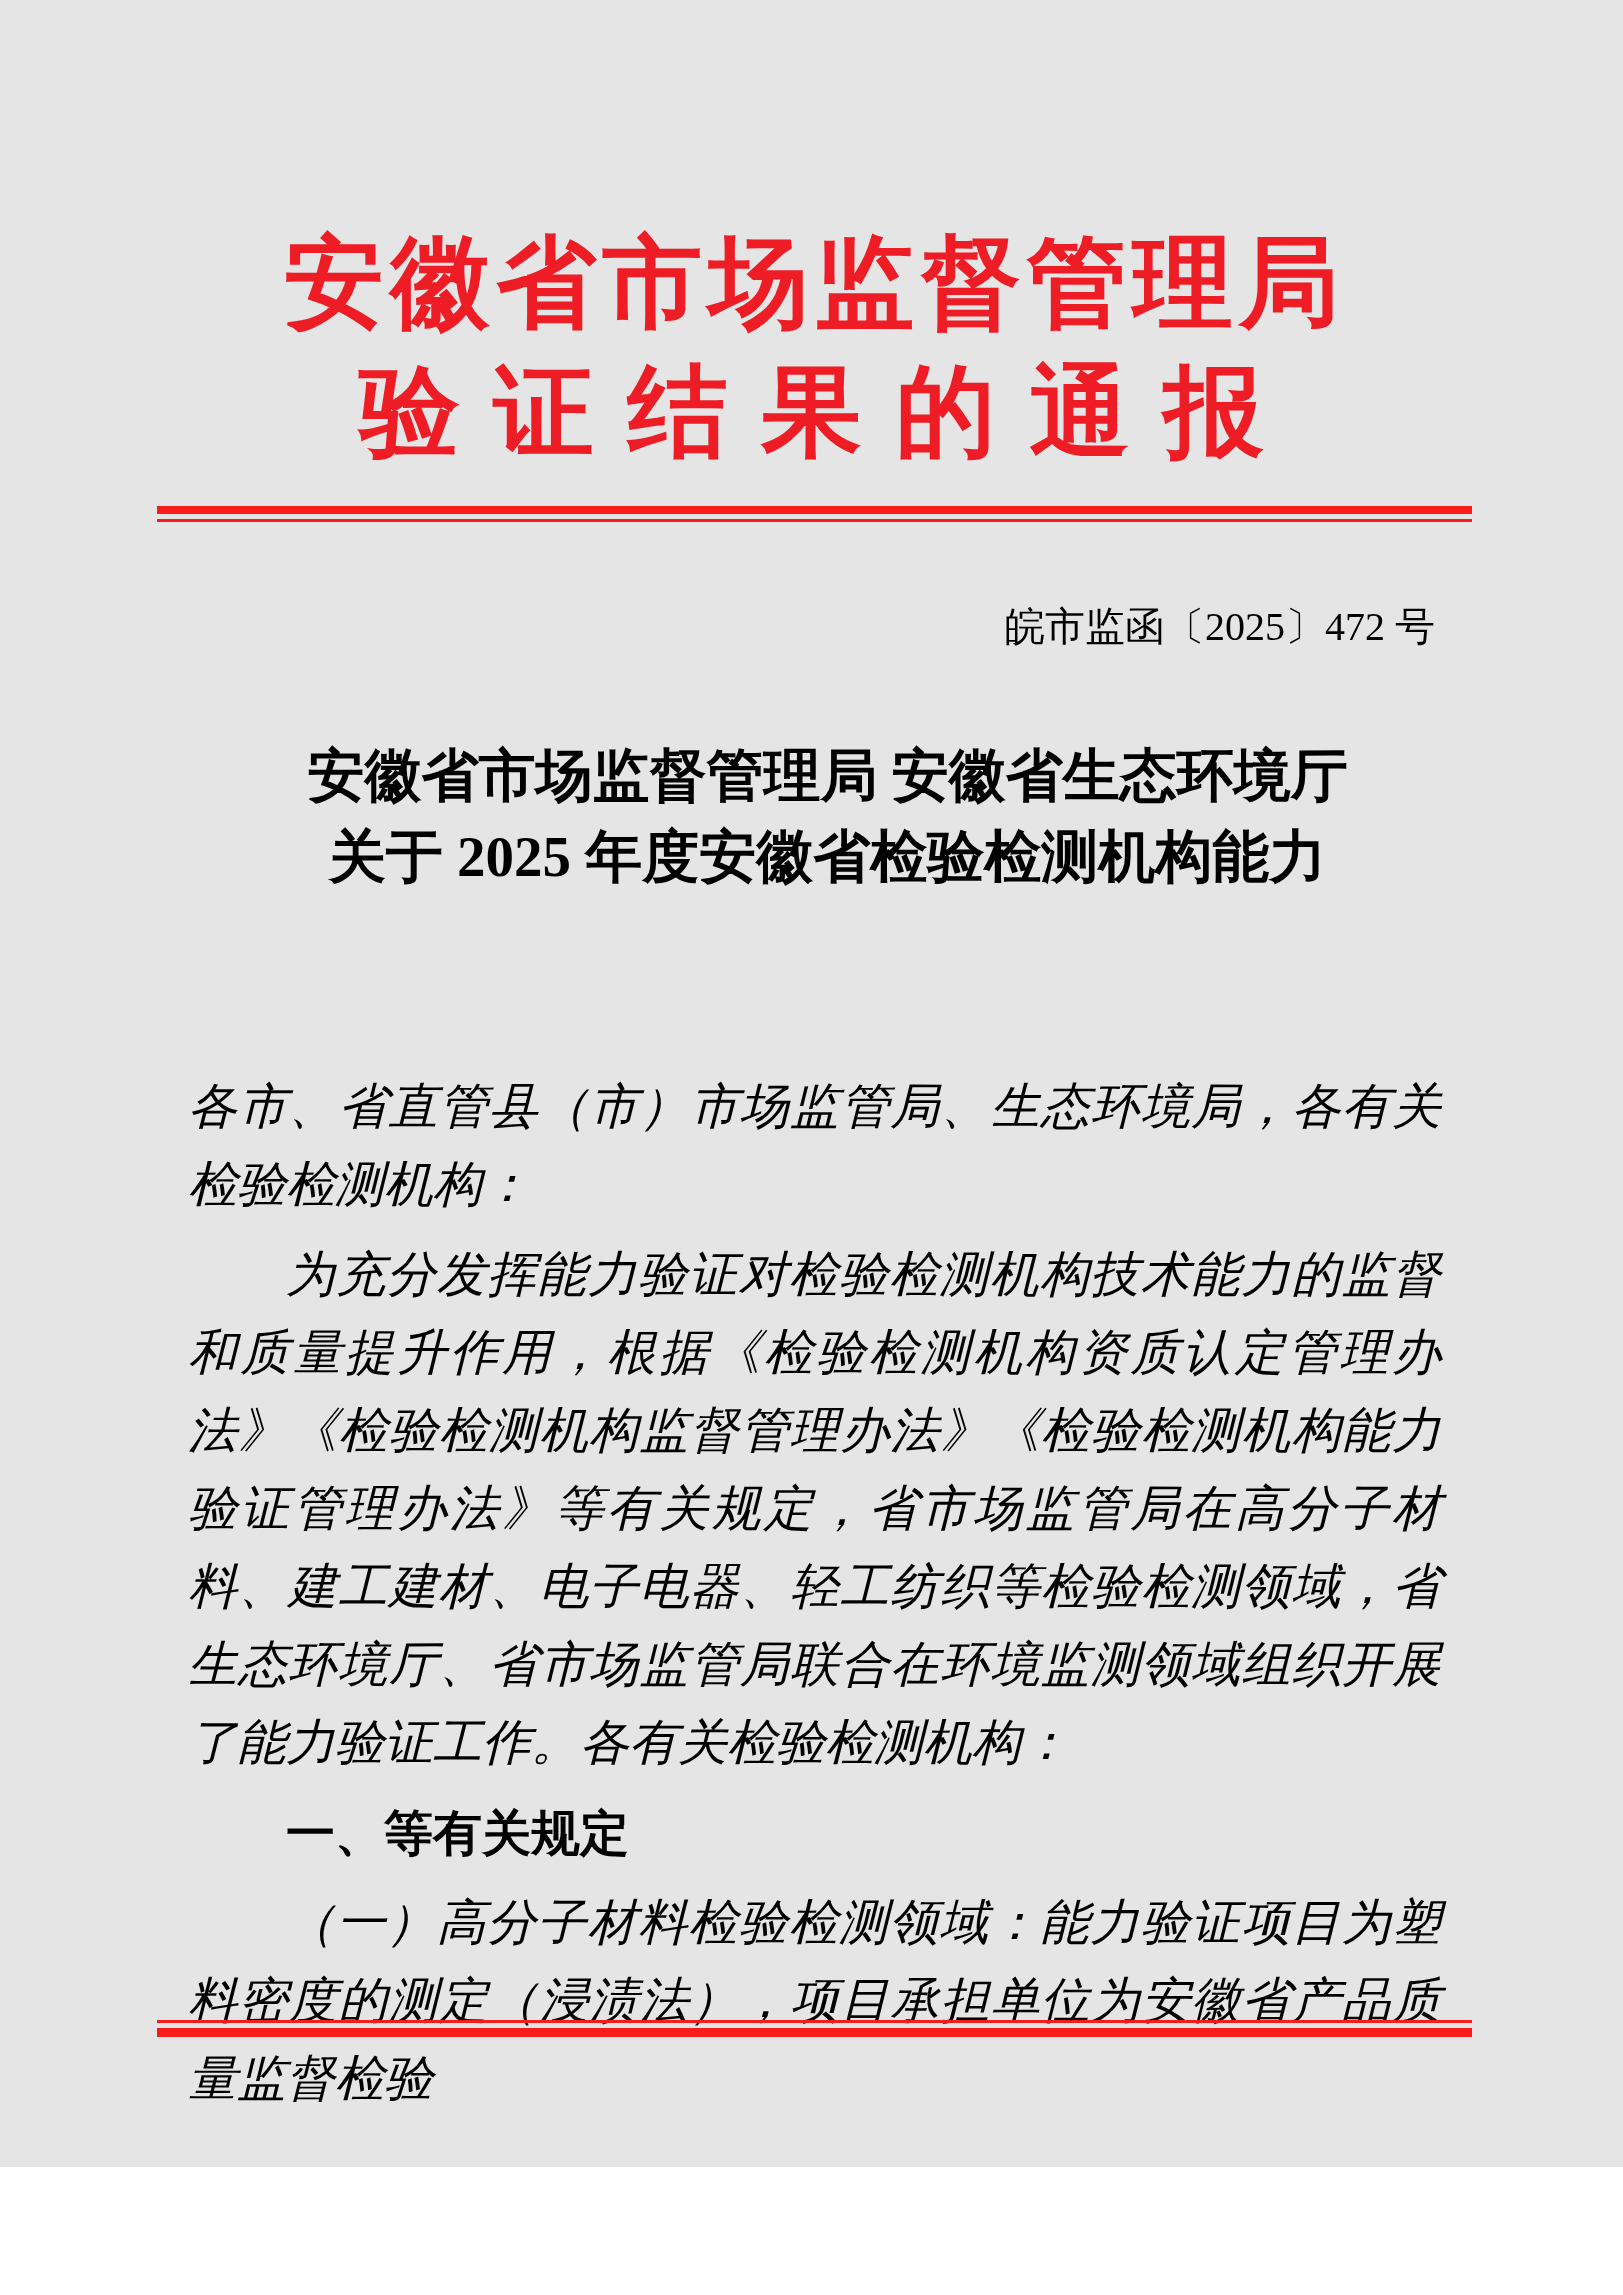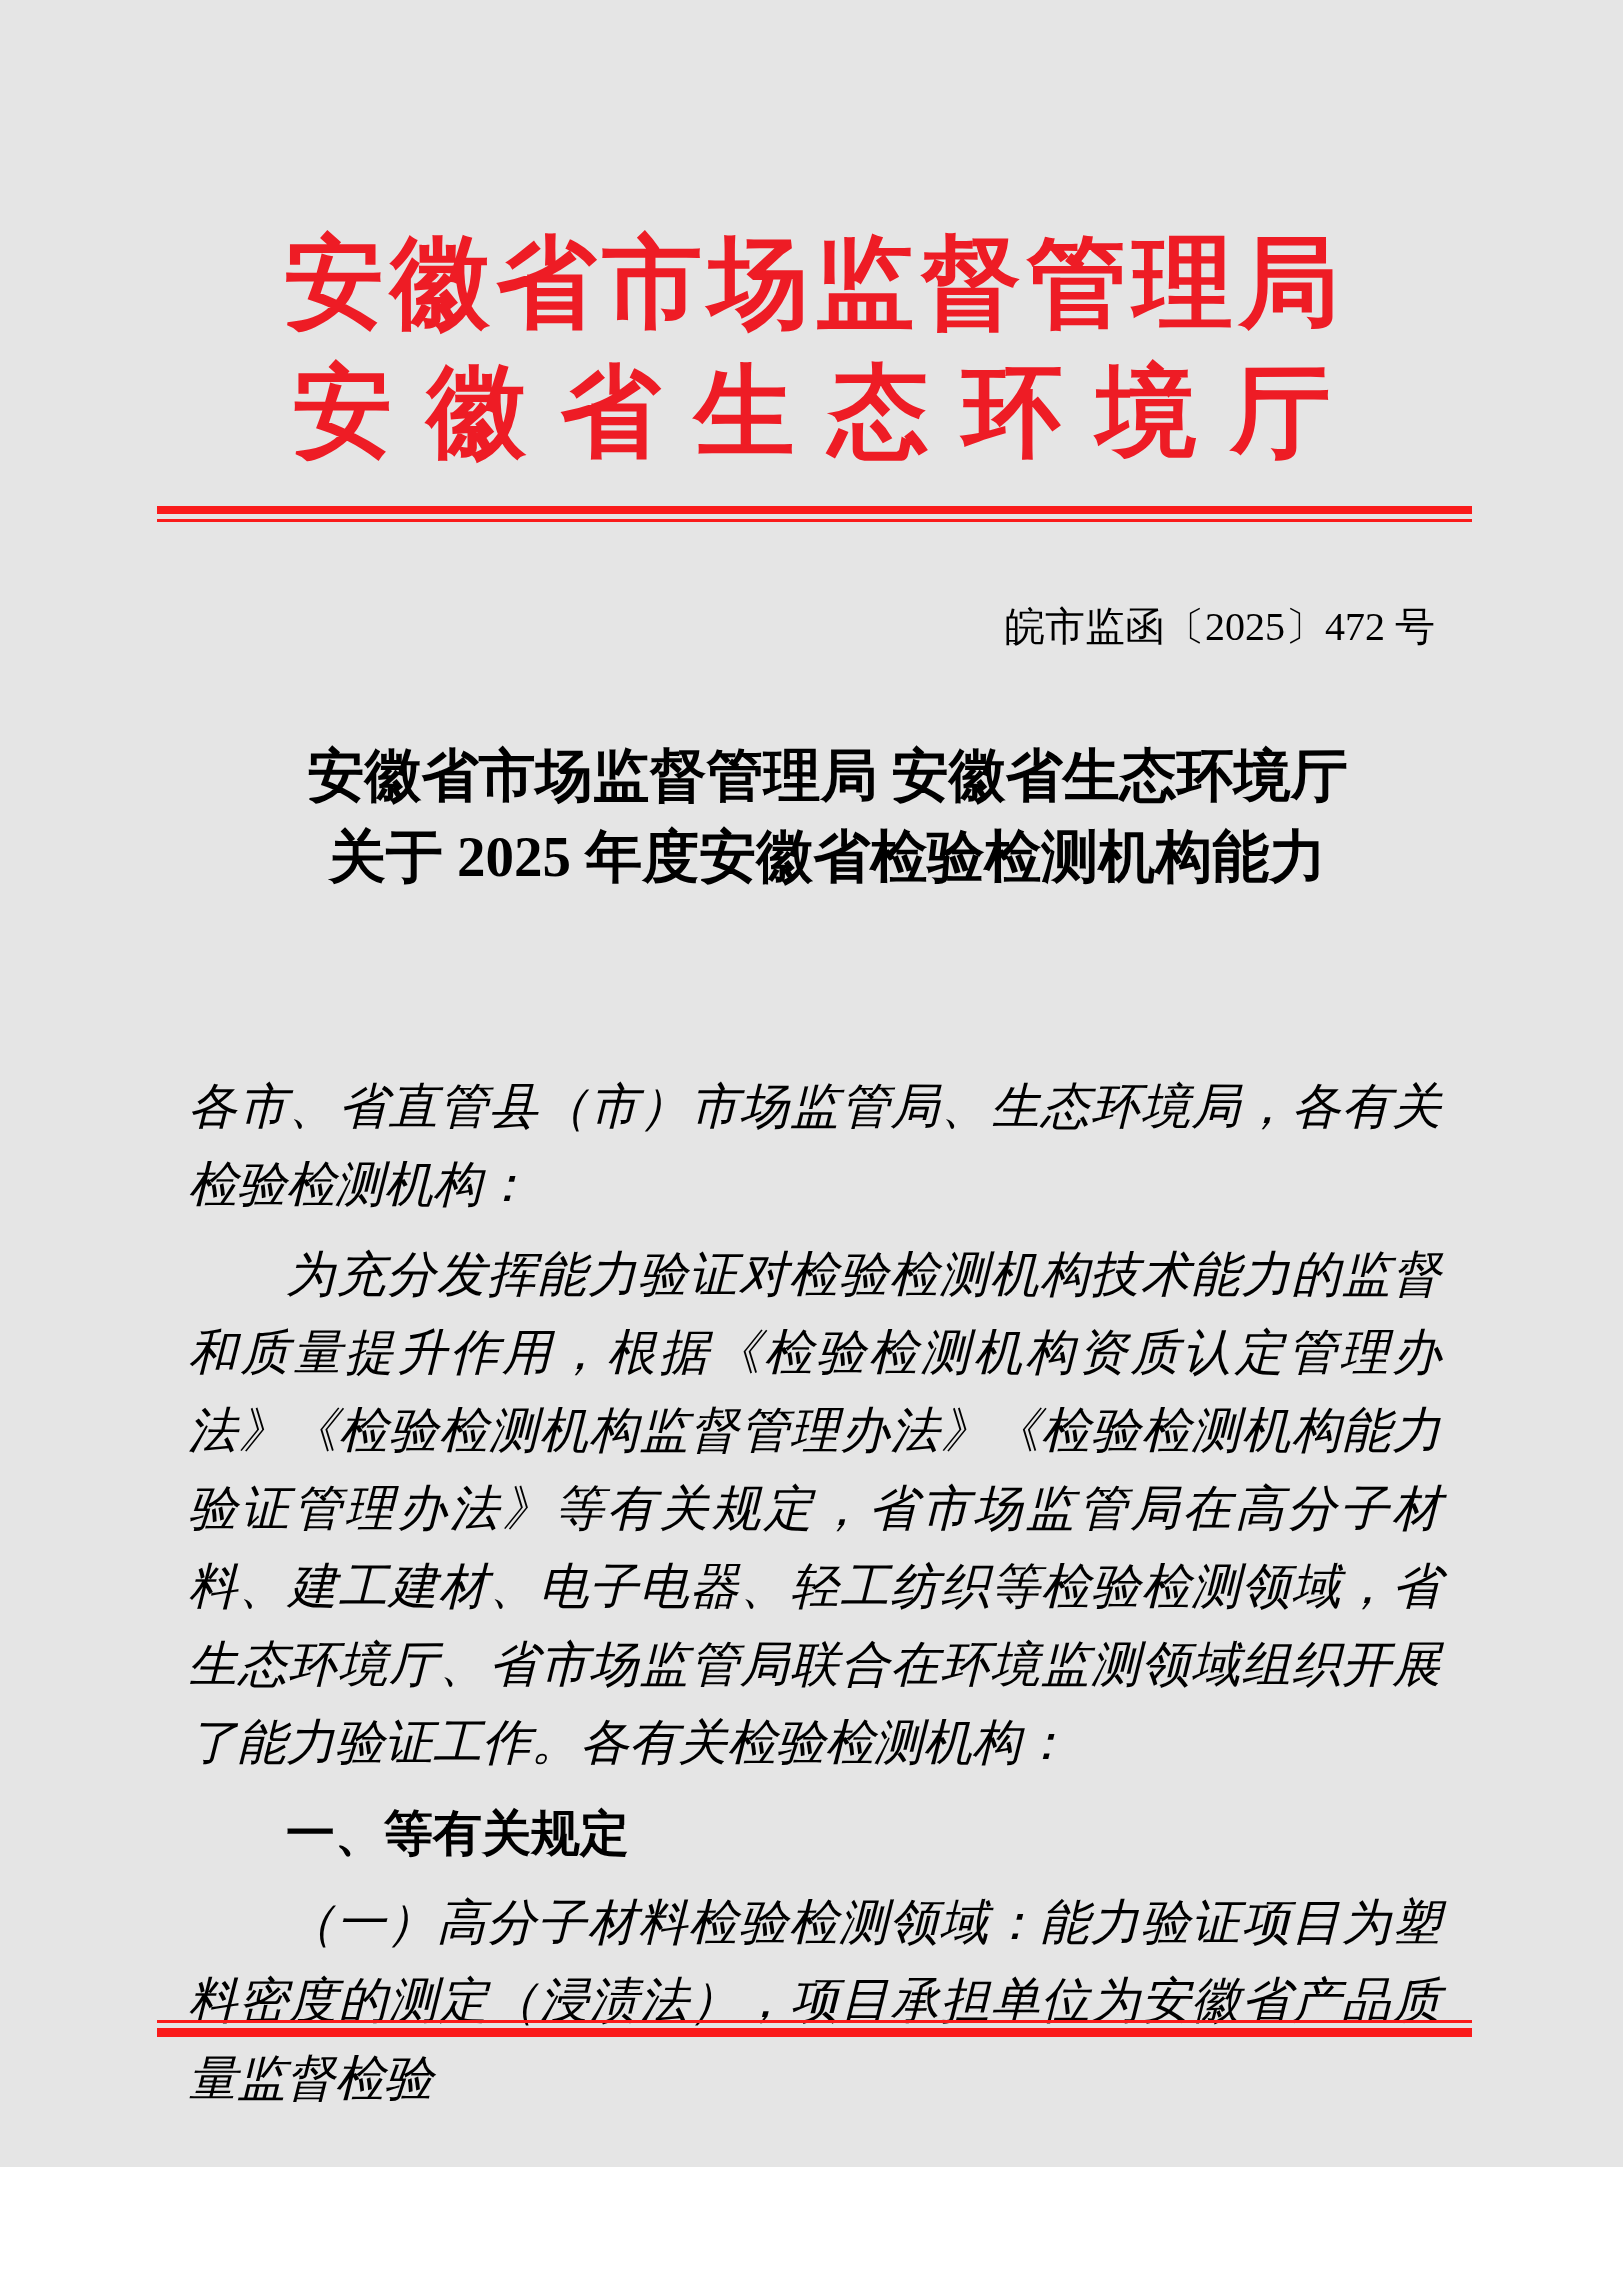--- a/index.html
+++ b/index.html
@@ -96,21 +96,21 @@
     text-align: left;
   }
 </style>
 </head>
 <body>
 
 <div class="page">
 
   <header class="masthead">
     <div class="line1">安徽省市场监督管理局</div>
-    <div class="line2">安徽省生态环境厅</div>
+    <div class="line2">验证结果的通报</div>
   </header>
 
   <div class="rule-group rule-top">
     <div class="rule thick"></div>
     <div class="rule thin"></div>
   </div>
 
   <div class="doc-number">皖市监函〔2025〕472 号</div>
 
   <div class="title">

